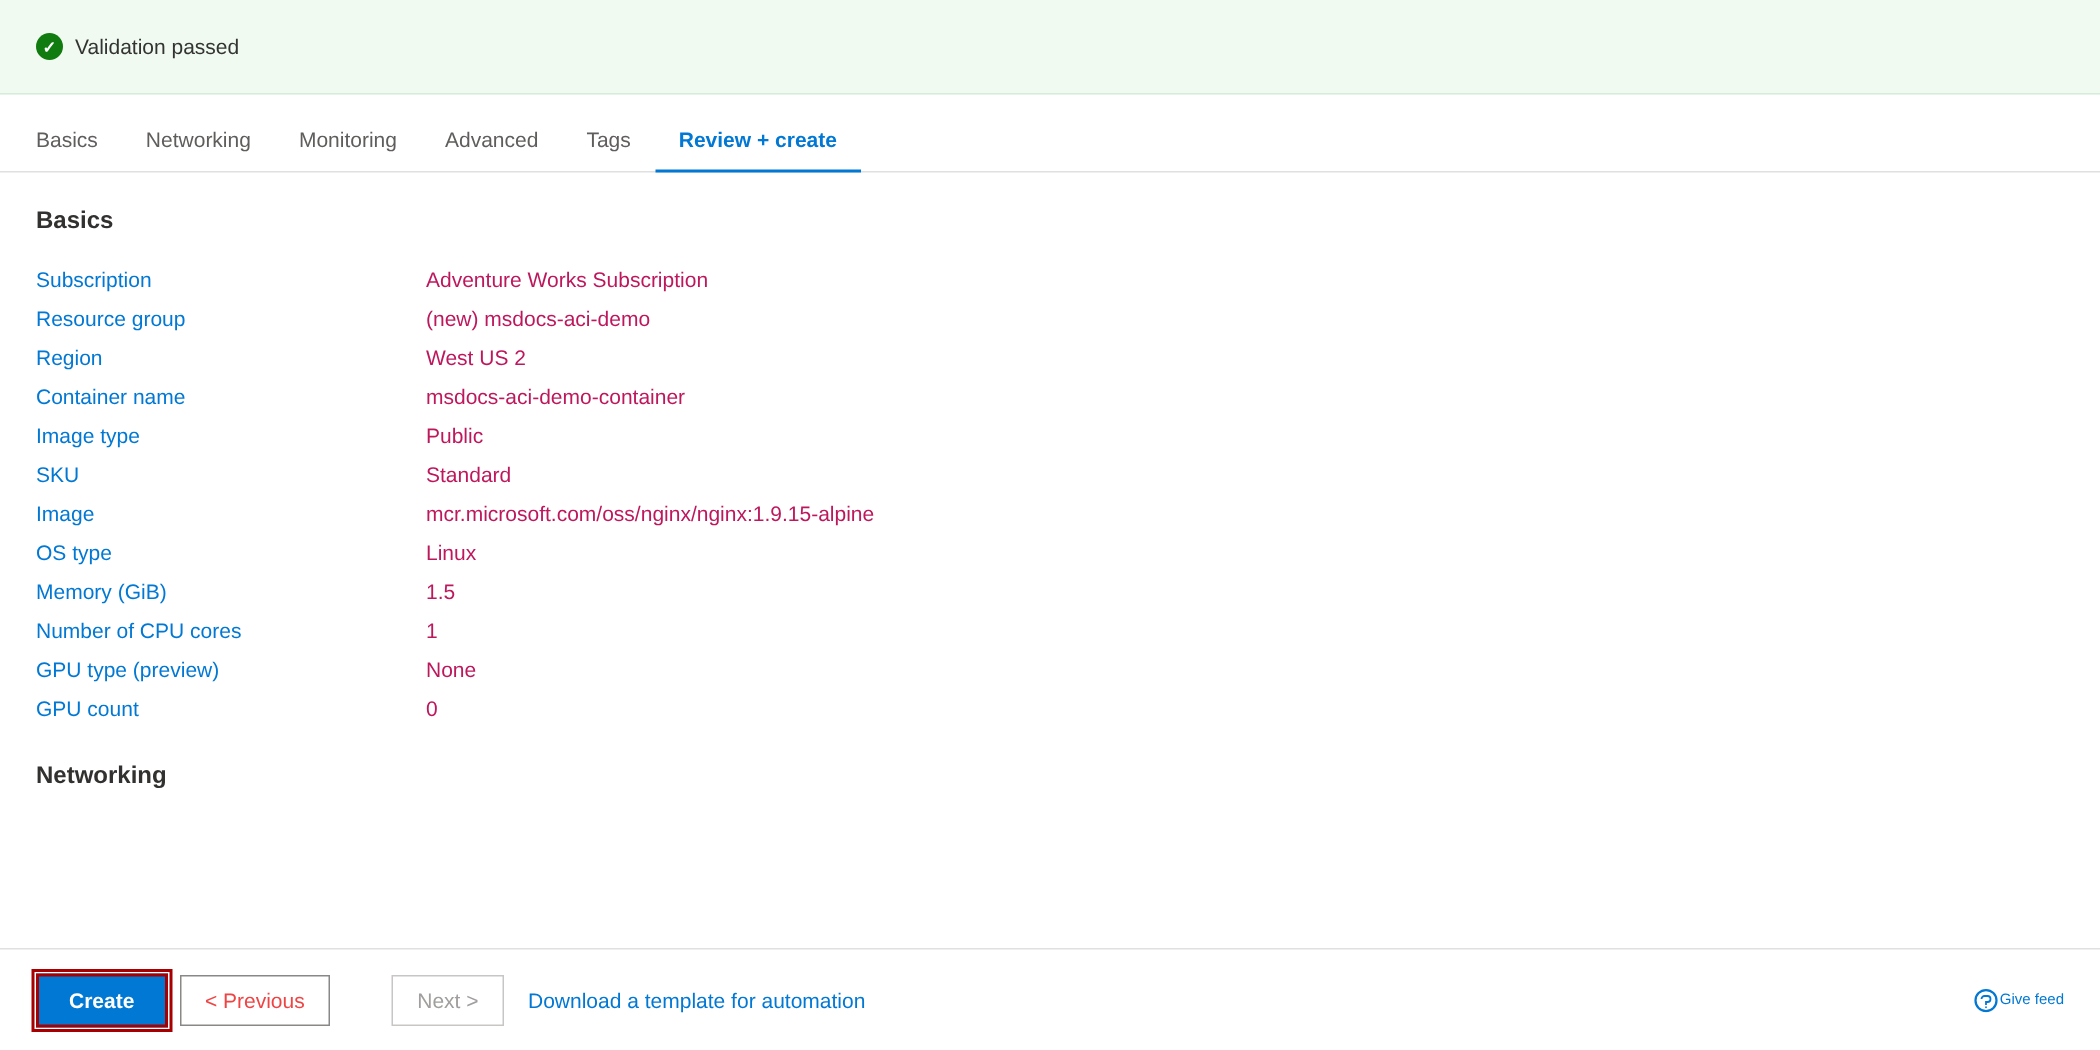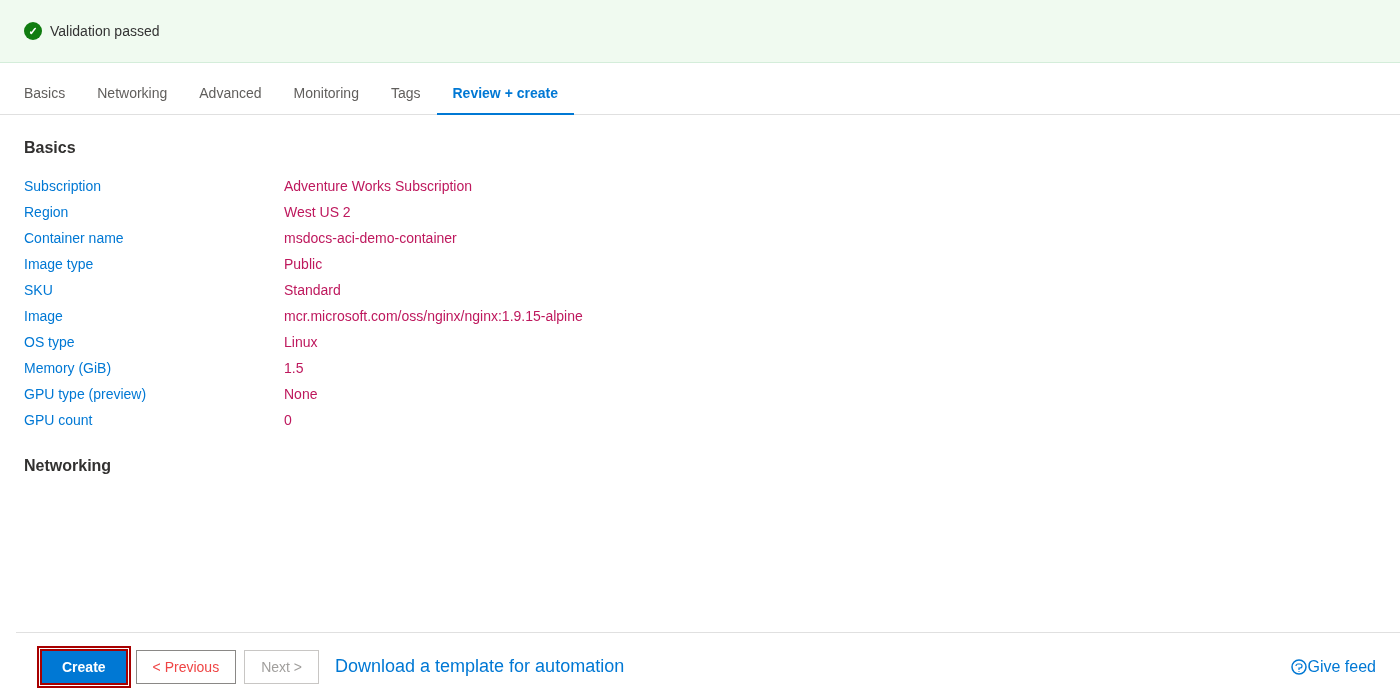--- a/index.html
+++ b/index.html
@@ -108,21 +108,21 @@
     }
 
     .section-divider {
       margin-top: 24px;
     }
 
     
     .footer {
       position: absolute;
       bottom: 0;
-      left: 16px;
+      left: 0;
       right: 0;
       height: 68px;
       border-top: 1px solid #e0e0e0;
       display: flex;
       align-items: center;
       padding: 0 24px;
       background: #fff;
       gap: 8px;
     }
 
@@ -145,77 +145,82 @@
       border: 1px solid #8a8886;
       padding: 8px 16px;
       font-size: 14px;
       cursor: pointer;
       font-family: inherit;
     }
     .btn-secondary:disabled {
       color: #a19f9d;
       border-color: #c8c6c4;
       cursor: default;
+      margin-left: 33px;
     }
 
     .footer-link {
       color: #0078d4;
       text-decoration: none;
-      font-size: 18px;
+      font-size: 14px;
       margin-left: 8px;
     }
 
     .footer-spacer {
       flex: 1;
     }
 
     .give-feedback {
       display: flex;
       align-items: center;
       gap: 0;
       color: #0078d4;
       cursor: pointer;
-      font-size: 16px;
+      font-size: 10px;
     }
     .feedback-icon {
       width: 18px;
       height: 18px;
       display: flex;
       align-items: center;
       justify-content: center;
     }
   </style>
 </head>
 <body>
 
 <div class="validation-banner">
   <div class="validation-icon"></div>
   <span class="validation-text">Validation passed</span>
 </div>
 
 <nav class="tab-nav">
   <div class="tab-item">Basics</div>
   <div class="tab-item">Networking</div>
+  <div class="tab-item">Monitoring</div>
   <div class="tab-item">Advanced</div>
-  <div class="tab-item">Monitoring</div>
   <div class="tab-item">Tags</div>
   <div class="tab-item active">Review + create</div>
 </nav>
 
 <div class="main-content">
 
   <div class="section">
     <div class="section-heading">Basics</div>
     <table class="info-table">
       <tbody id="basics-tbody">
       <tr>
       <td>Subscription</td>
       <td>Adventure Works Subscription</td>
     </tr>
           <tr>
+      <td>Resource group</td>
+      <td>(new) msdocs-aci-demo</td>
+    </tr>
+          <tr>
       <td>Region</td>
       <td>West US 2</td>
     </tr>
           <tr>
       <td>Container name</td>
       <td>msdocs-aci-demo-container</td>
     </tr>
           <tr>
       <td>Image type</td>
       <td>Public</td>
@@ -228,20 +233,24 @@
       <td>Image</td>
       <td>mcr.microsoft.com/oss/nginx/nginx:1.9.15-alpine</td>
     </tr>
           <tr>
       <td>OS type</td>
       <td>Linux</td>
     </tr>
           <tr>
       <td>Memory (GiB)</td>
       <td>1.5</td>
+    </tr>
+          <tr>
+      <td>Number of CPU cores</td>
+      <td>1</td>
     </tr>
           <tr>
       <td>GPU type (preview)</td>
       <td>None</td>
     </tr>
           <tr>
       <td>GPU count</td>
       <td>0</td>
     </tr>
         </tbody>

